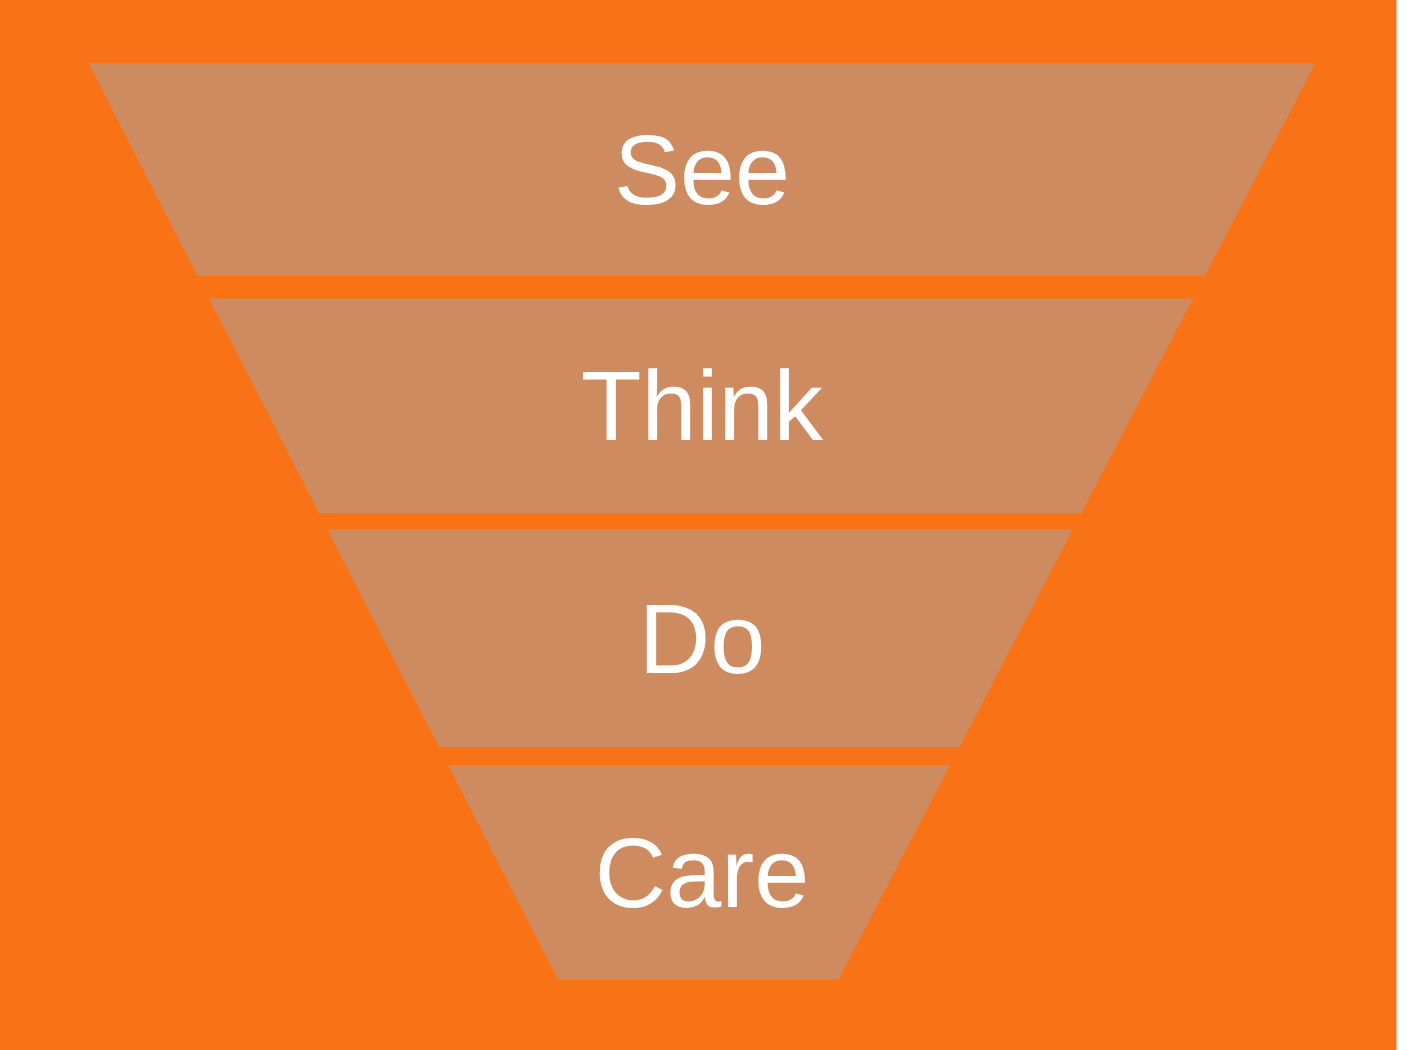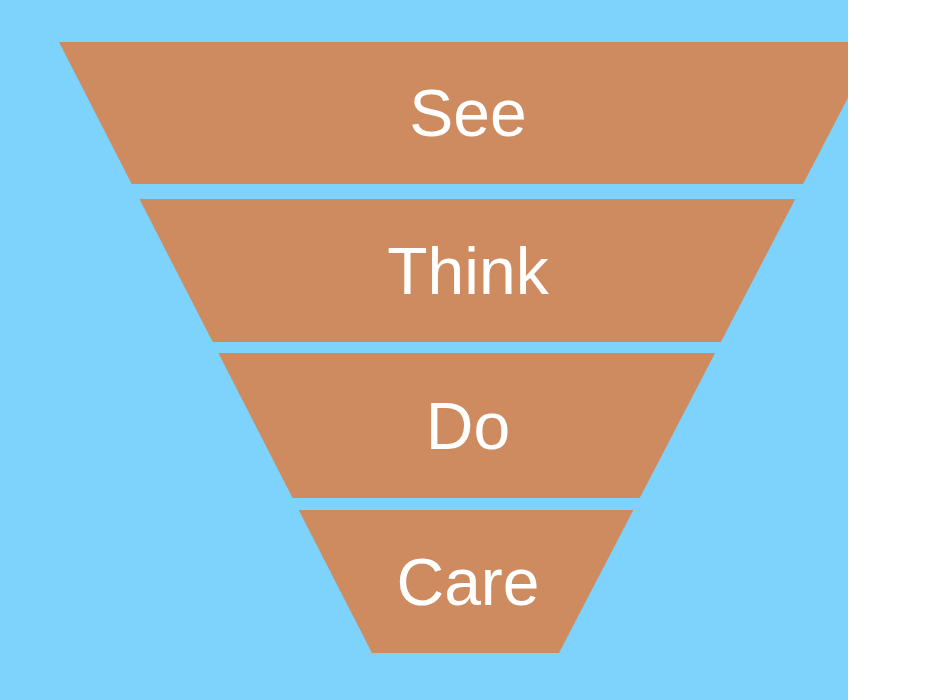--- a/index.html
+++ b/index.html
@@ -2,23 +2,23 @@
 <html><head>
 <meta charset="utf-8">
 <style>
   html, body {
     margin: 0;
     padding: 0;
     background: #ffffff;
   }
   .canvas {
     position: relative;
-    width: 848px;
+    width: 931px;
     height: 700px;
-    background: #7dd3fc;
+    background: #f97316;
     overflow: hidden;
     font-family: "Liberation Sans", sans-serif;
   }
   svg.funnel {
     display: block;
     width: 940px;
     height: 700px;
   }
   svg.funnel text {
     fill: #ffffff;

